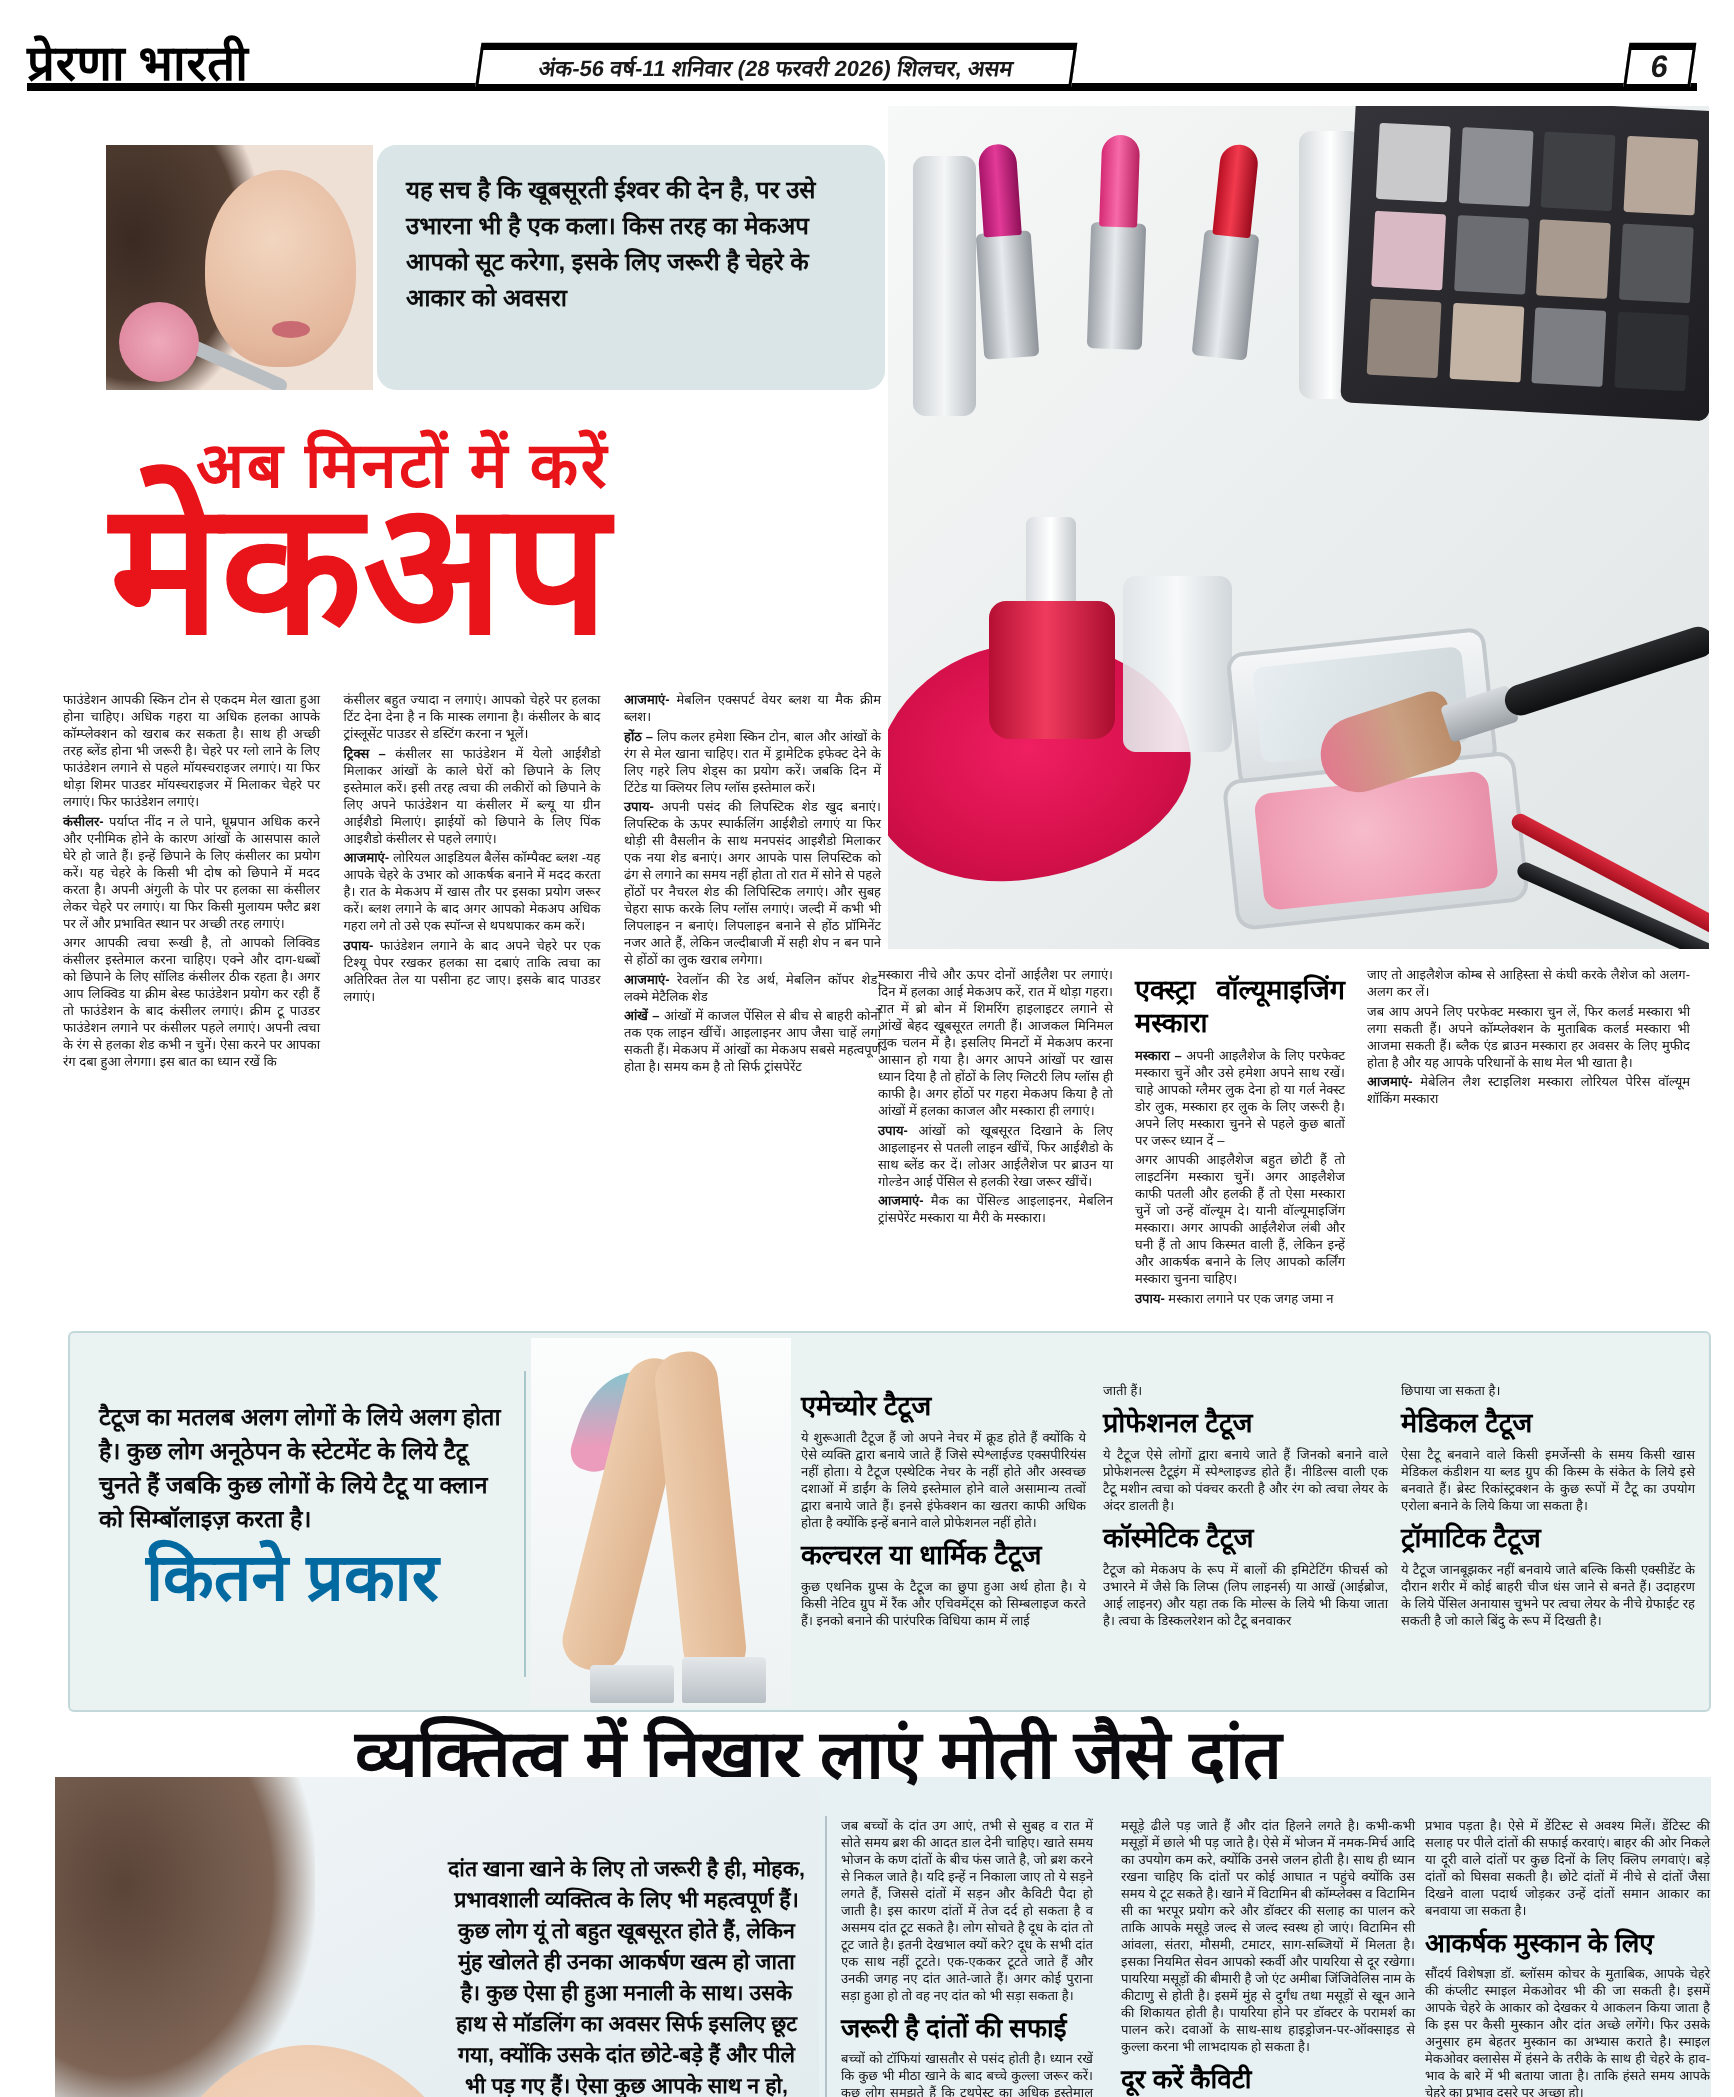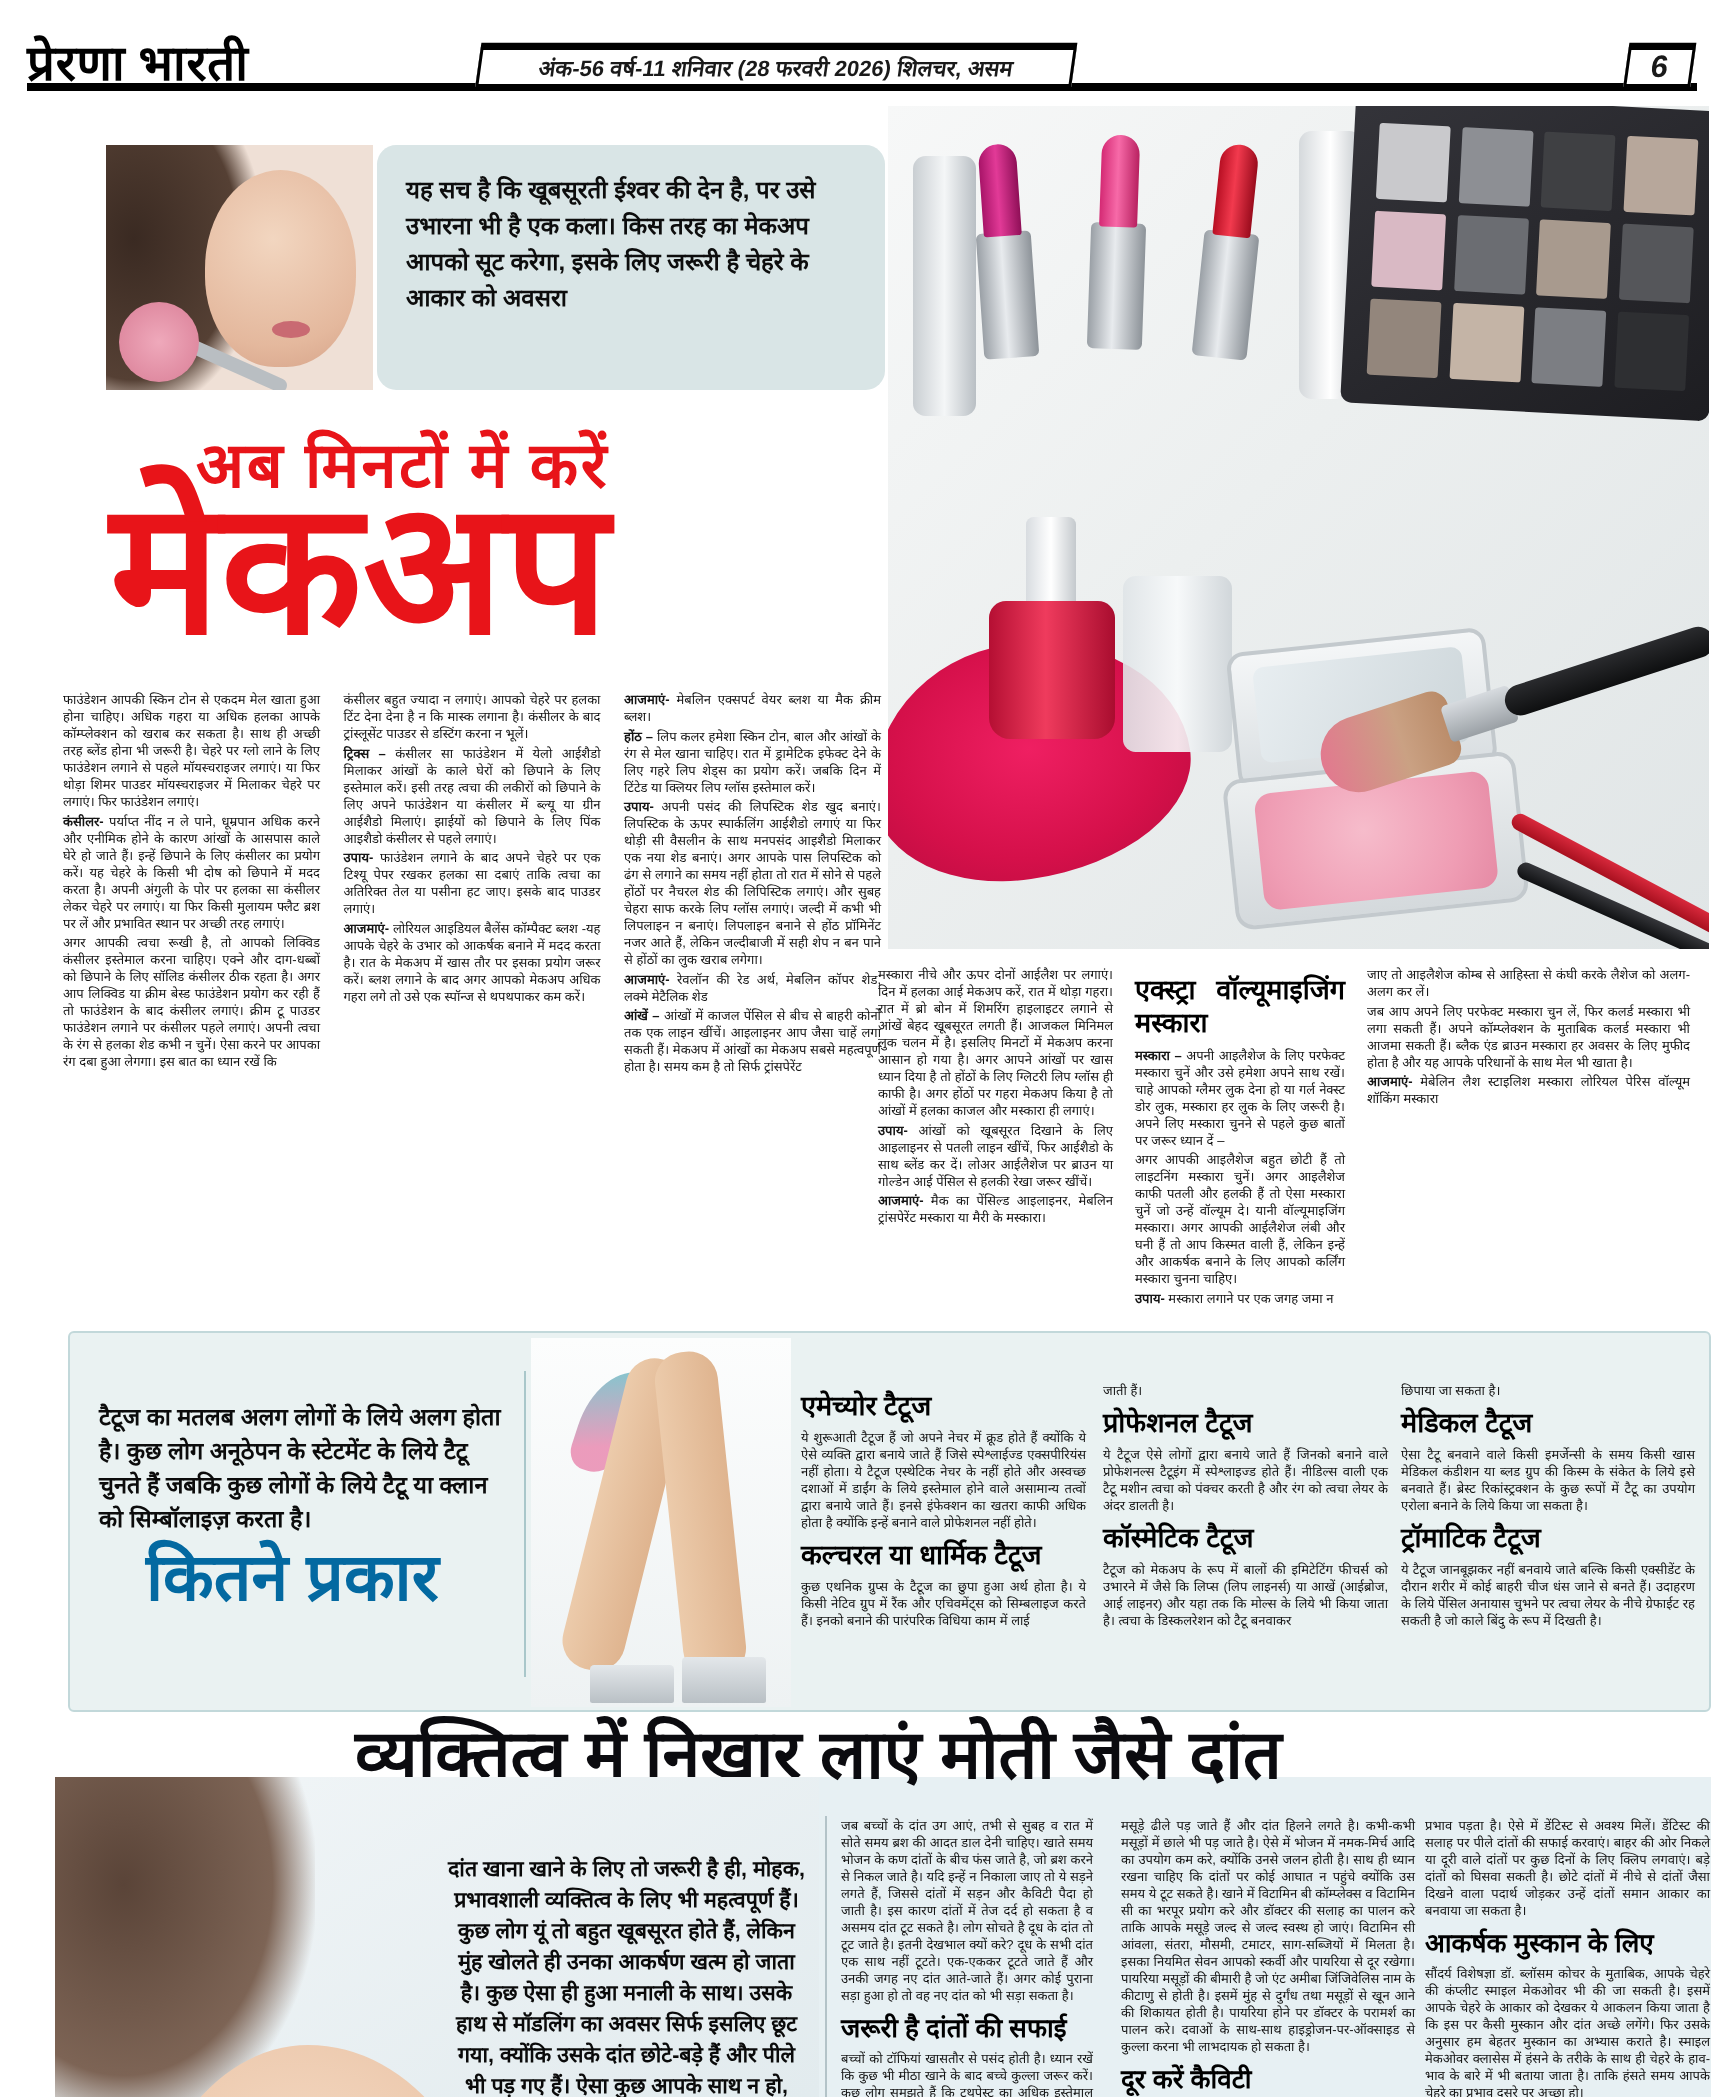--- a/index.html
+++ b/index.html
@@ -159,22 +159,22 @@
 
 <div class="abs cols makeup-cols">
   <div class="col">
       <p>फाउंडेशन आपकी स्किन टोन से एकदम मेल खाता हुआ होना चाहिए। अधिक गहरा या अधिक हलका आपके कॉम्प्लेक्शन को खराब कर सकता है। साथ ही अच्छी तरह ब्लेंड होना भी जरूरी है। चेहरे पर ग्लो लाने के लिए फाउंडेशन लगाने से पहले मॉयस्चराइजर लगाएं। या फिर थोड़ा शिमर पाउडर मॉयस्चराइजर में मिलाकर चेहरे पर लगाएं। फिर फाउंडेशन लगाएं।</p>
       <p><b>कंसीलर- </b>पर्याप्त नींद न ले पाने, धूम्रपान अधिक करने और एनीमिक होने के कारण आंखों के आसपास काले घेरे हो जाते हैं। इन्हें छिपाने के लिए कंसीलर का प्रयोग करें। यह चेहरे के किसी भी दोष को छिपाने में मदद करता है। अपनी अंगुली के पोर पर हलका सा कंसीलर लेकर चेहरे पर लगाएं। या फिर किसी मुलायम फ्लैट ब्रश पर लें और प्रभावित स्थान पर अच्छी तरह लगाएं।</p>
       <p>अगर आपकी त्वचा रूखी है, तो आपको लिक्विड कंसीलर इस्तेमाल करना चाहिए। एक्ने और दाग-धब्बों को छिपाने के लिए सॉलिड कंसीलर ठीक रहता है। अगर आप लिक्विड या क्रीम बेस्ड फाउंडेशन प्रयोग कर रही हैं तो फाउंडेशन के बाद कंसीलर लगाएं। क्रीम टू पाउडर फाउंडेशन लगाने पर कंसीलर पहले लगाएं। अपनी त्वचा के रंग से हलका शेड कभी न चुनें। ऐसा करने पर आपका रंग दबा हुआ लेगगा। इस बात का ध्यान रखें कि</p>
     </div>
   <div class="col">
       <p>कंसीलर बहुत ज्यादा न लगाएं। आपको चेहरे पर हलका टिंट देना देना है न कि मास्क लगाना है। कंसीलर के बाद ट्रांस्लूसेंट पाउडर से डस्टिंग करना न भूलें।</p>
       <p><b>ट्रिक्स – </b>कंसीलर सा फाउंडेशन में येलो आईशैडो मिलाकर आंखों के काले घेरों को छिपाने के लिए इस्तेमाल करें। इसी तरह त्वचा की लकीरों को छिपाने के लिए अपने फाउंडेशन या कंसीलर में ब्ल्यू या ग्रीन आईशैडो मिलाएं। झाईयों को छिपाने के लिए पिंक आइशैडो कंसीलर से पहले लगाएं।</p>
+      <p><b>आजमाएं- </b>लोरियल आइडियल बैलेंस कॉम्पैक्ट ब्लश -यह आपके चेहरे के उभार को आकर्षक बनाने में मदद करता है। रात के मेकअप में खास तौर पर इसका प्रयोग जरूर करें। ब्लश लगाने के बाद अगर आपको मेकअप अधिक गहरा लगे तो उसे एक स्पॉन्ज से थपथपाकर कम करें।</p>
       <p><b>उपाय- </b>फाउंडेशन लगाने के बाद अपने चेहरे पर एक टिश्यू पेपर रखकर हलका सा दबाएं ताकि त्वचा का अतिरिक्त तेल या पसीना हट जाए। इसके बाद पाउडर लगाएं।</p>
-      <p><b>आजमाएं- </b>लोरियल आइडियल बैलेंस कॉम्पैक्ट ब्लश -यह आपके चेहरे के उभार को आकर्षक बनाने में मदद करता है। रात के मेकअप में खास तौर पर इसका प्रयोग जरूर करें। ब्लश लगाने के बाद अगर आपको मेकअप अधिक गहरा लगे तो उसे एक स्पॉन्ज से थपथपाकर कम करें।</p>
     </div>
   <div class="col">
       <p><b>आजमाएं- </b>मेबलिन एक्सपर्ट वेयर ब्लश या मैक क्रीम ब्लश।</p>
       <p><b>होंठ – </b>लिप कलर हमेशा स्किन टोन, बाल और आंखों के रंग से मेल खाना चाहिए। रात में ड्रामेटिक इफेक्ट देने के लिए गहरे लिप शेड्स का प्रयोग करें। जबकि दिन में टिंटेड या क्लियर लिप ग्लॉस इस्तेमाल करें।</p>
       <p><b>उपाय- </b>अपनी पसंद की लिपस्टिक शेड खुद बनाएं। लिपस्टिक के ऊपर स्पार्कलिंग आईशैडो लगाएं या फिर थोड़ी सी वैसलीन के साथ मनपसंद आइशैडो मिलाकर एक नया शेड बनाएं। अगर आपके पास लिपस्टिक को ढंग से लगाने का समय नहीं होता तो रात में सोने से पहले होंठों पर नैचरल शेड की लिपिस्टिक लगाएं। और सुबह चेहरा साफ करके लिप ग्लॉस लगाएं। जल्दी में कभी भी लिपलाइन न बनाएं। लिपलाइन बनाने से होंठ प्रॉमिनेंट नजर आते हैं, लेकिन जल्दीबाजी में सही शेप न बन पाने से होंठों का लुक खराब लगेगा।</p>
       <p><b>आजमाएं- </b>रेवलॉन की रेड अर्थ, मेबलिन कॉपर शेड, लक्मे मेटैलिक शेड</p>
       <p><b>आंखें – </b>आंखों में काजल पेंसिल से बीच से बाहरी कोनों तक एक लाइन खींचें। आइलाइनर आप जैसा चाहें लगा सकती हैं। मेकअप में आंखों का मेकअप सबसे महत्वपूर्ण होता है। समय कम है तो सिर्फ ट्रांसपेरेंट</p>
     </div>
 </div>
 <div class="abs cols makeup-right">

